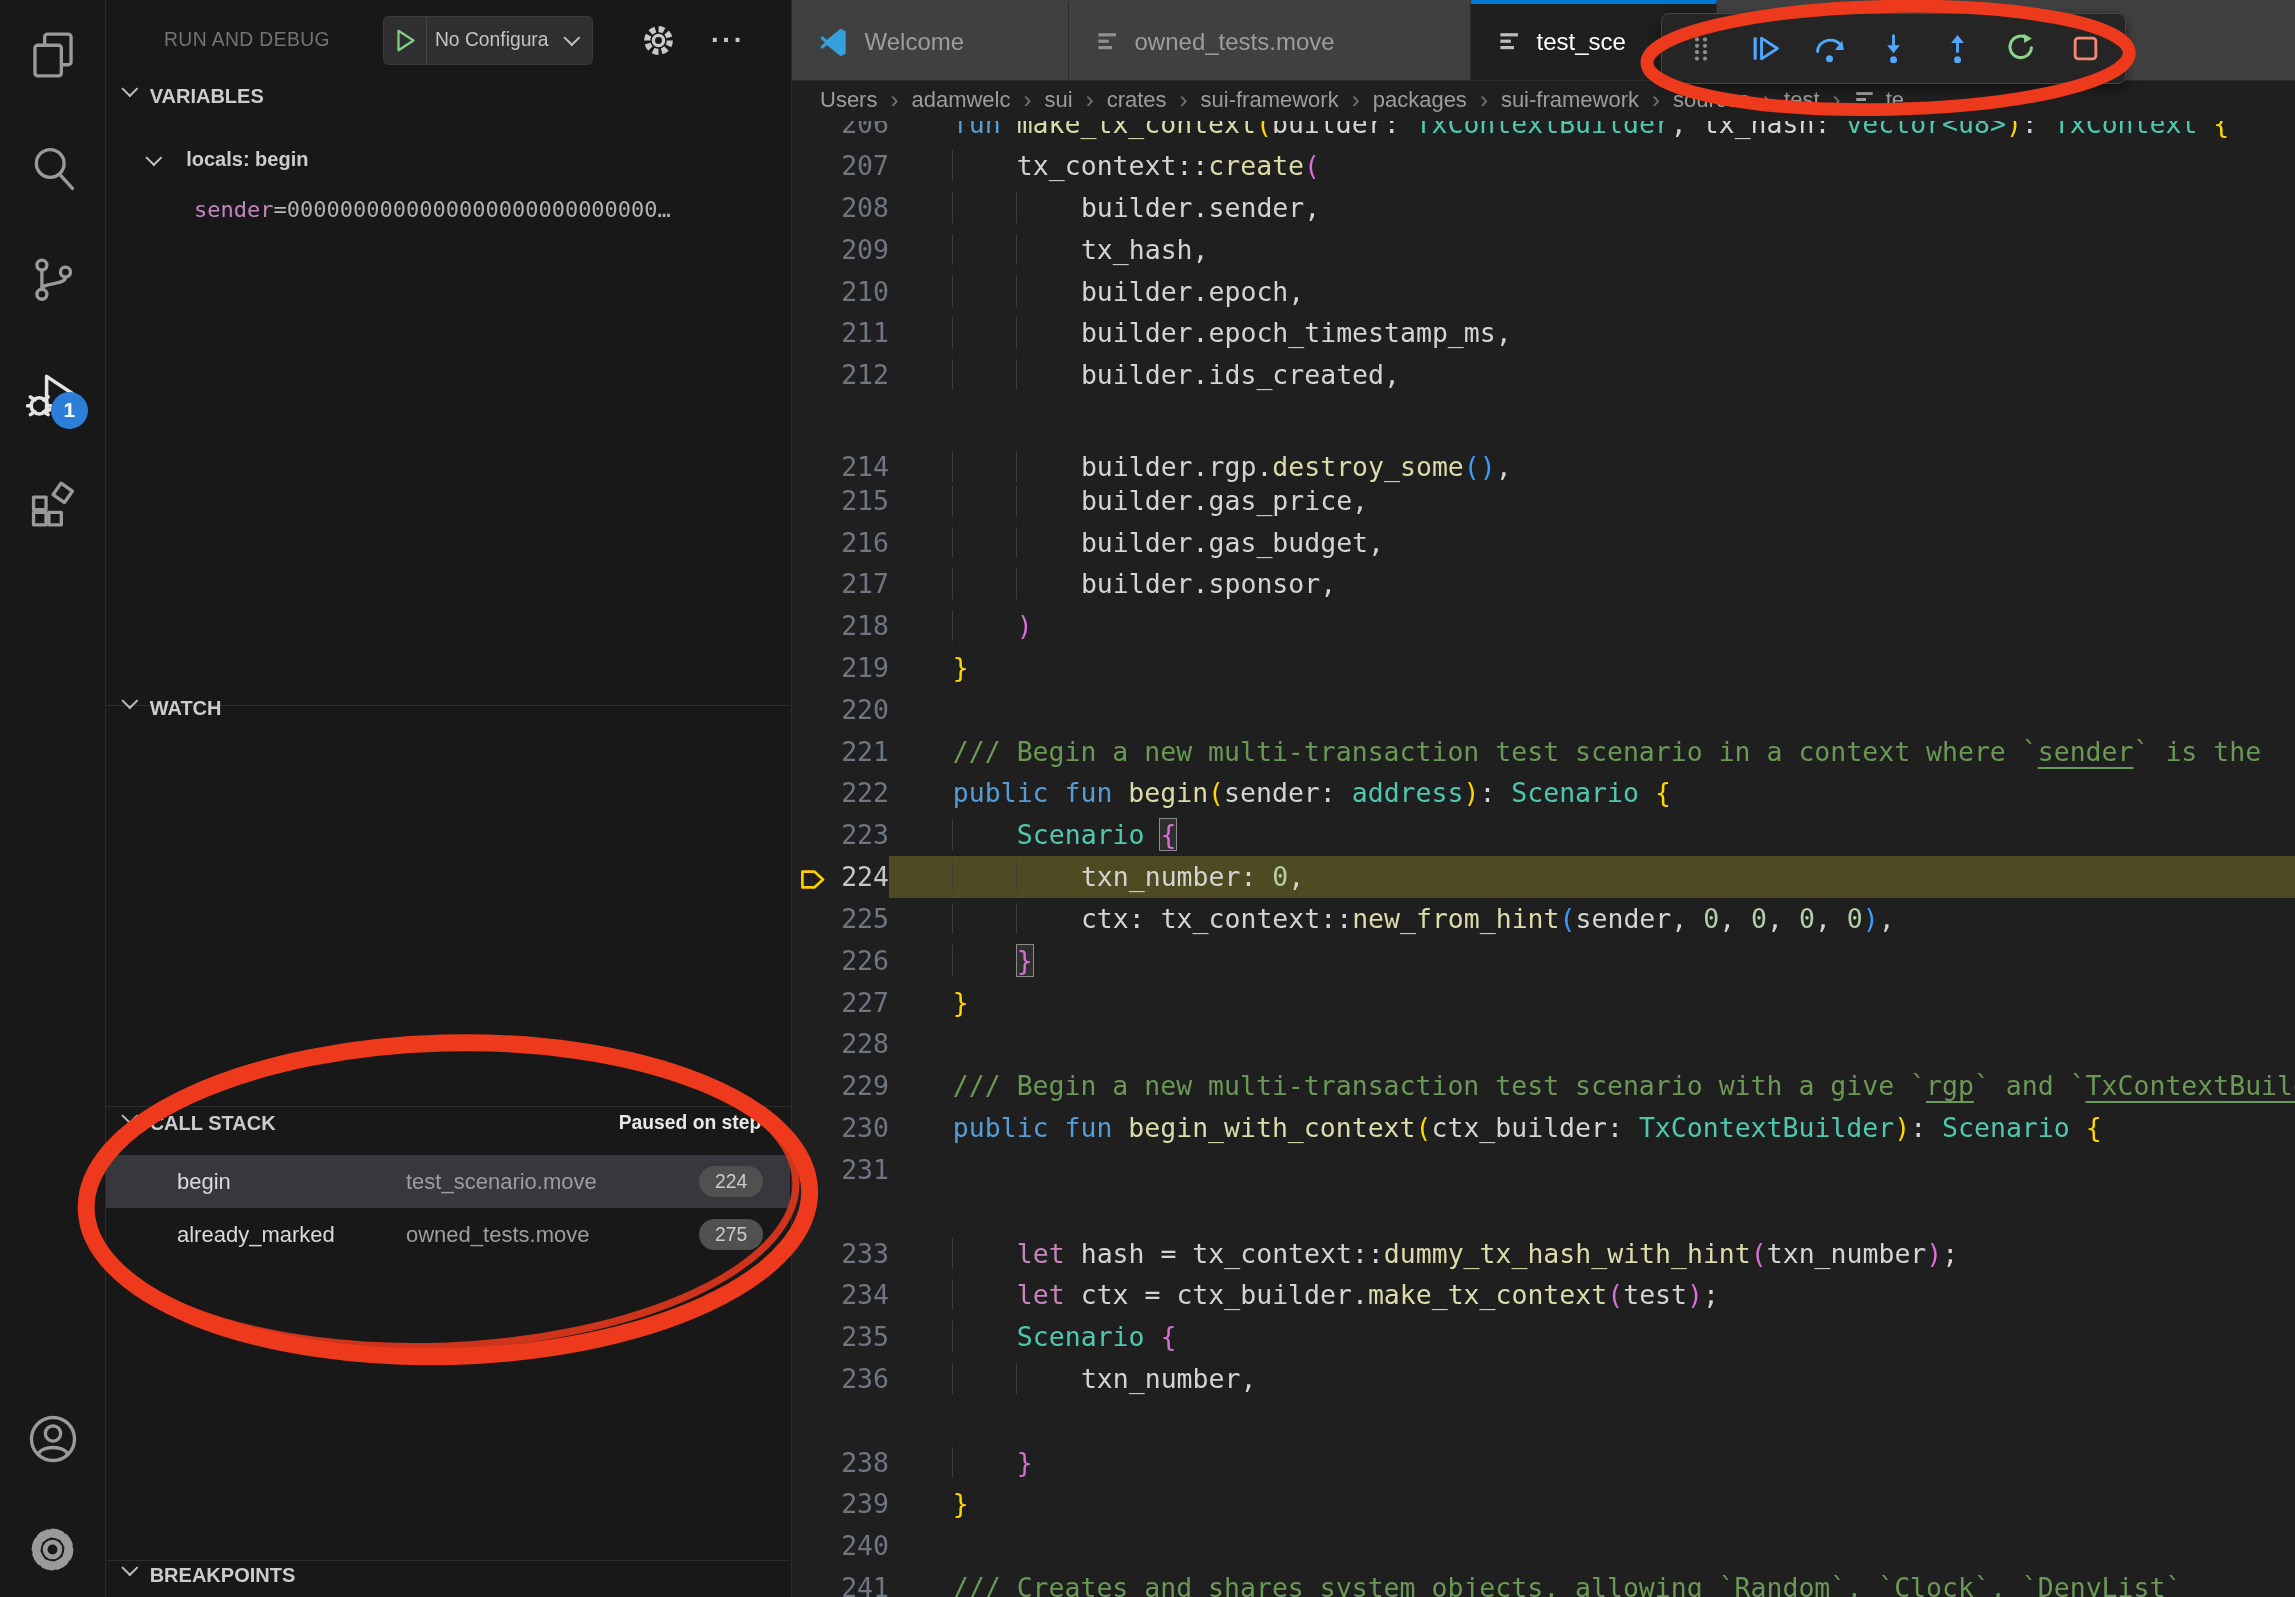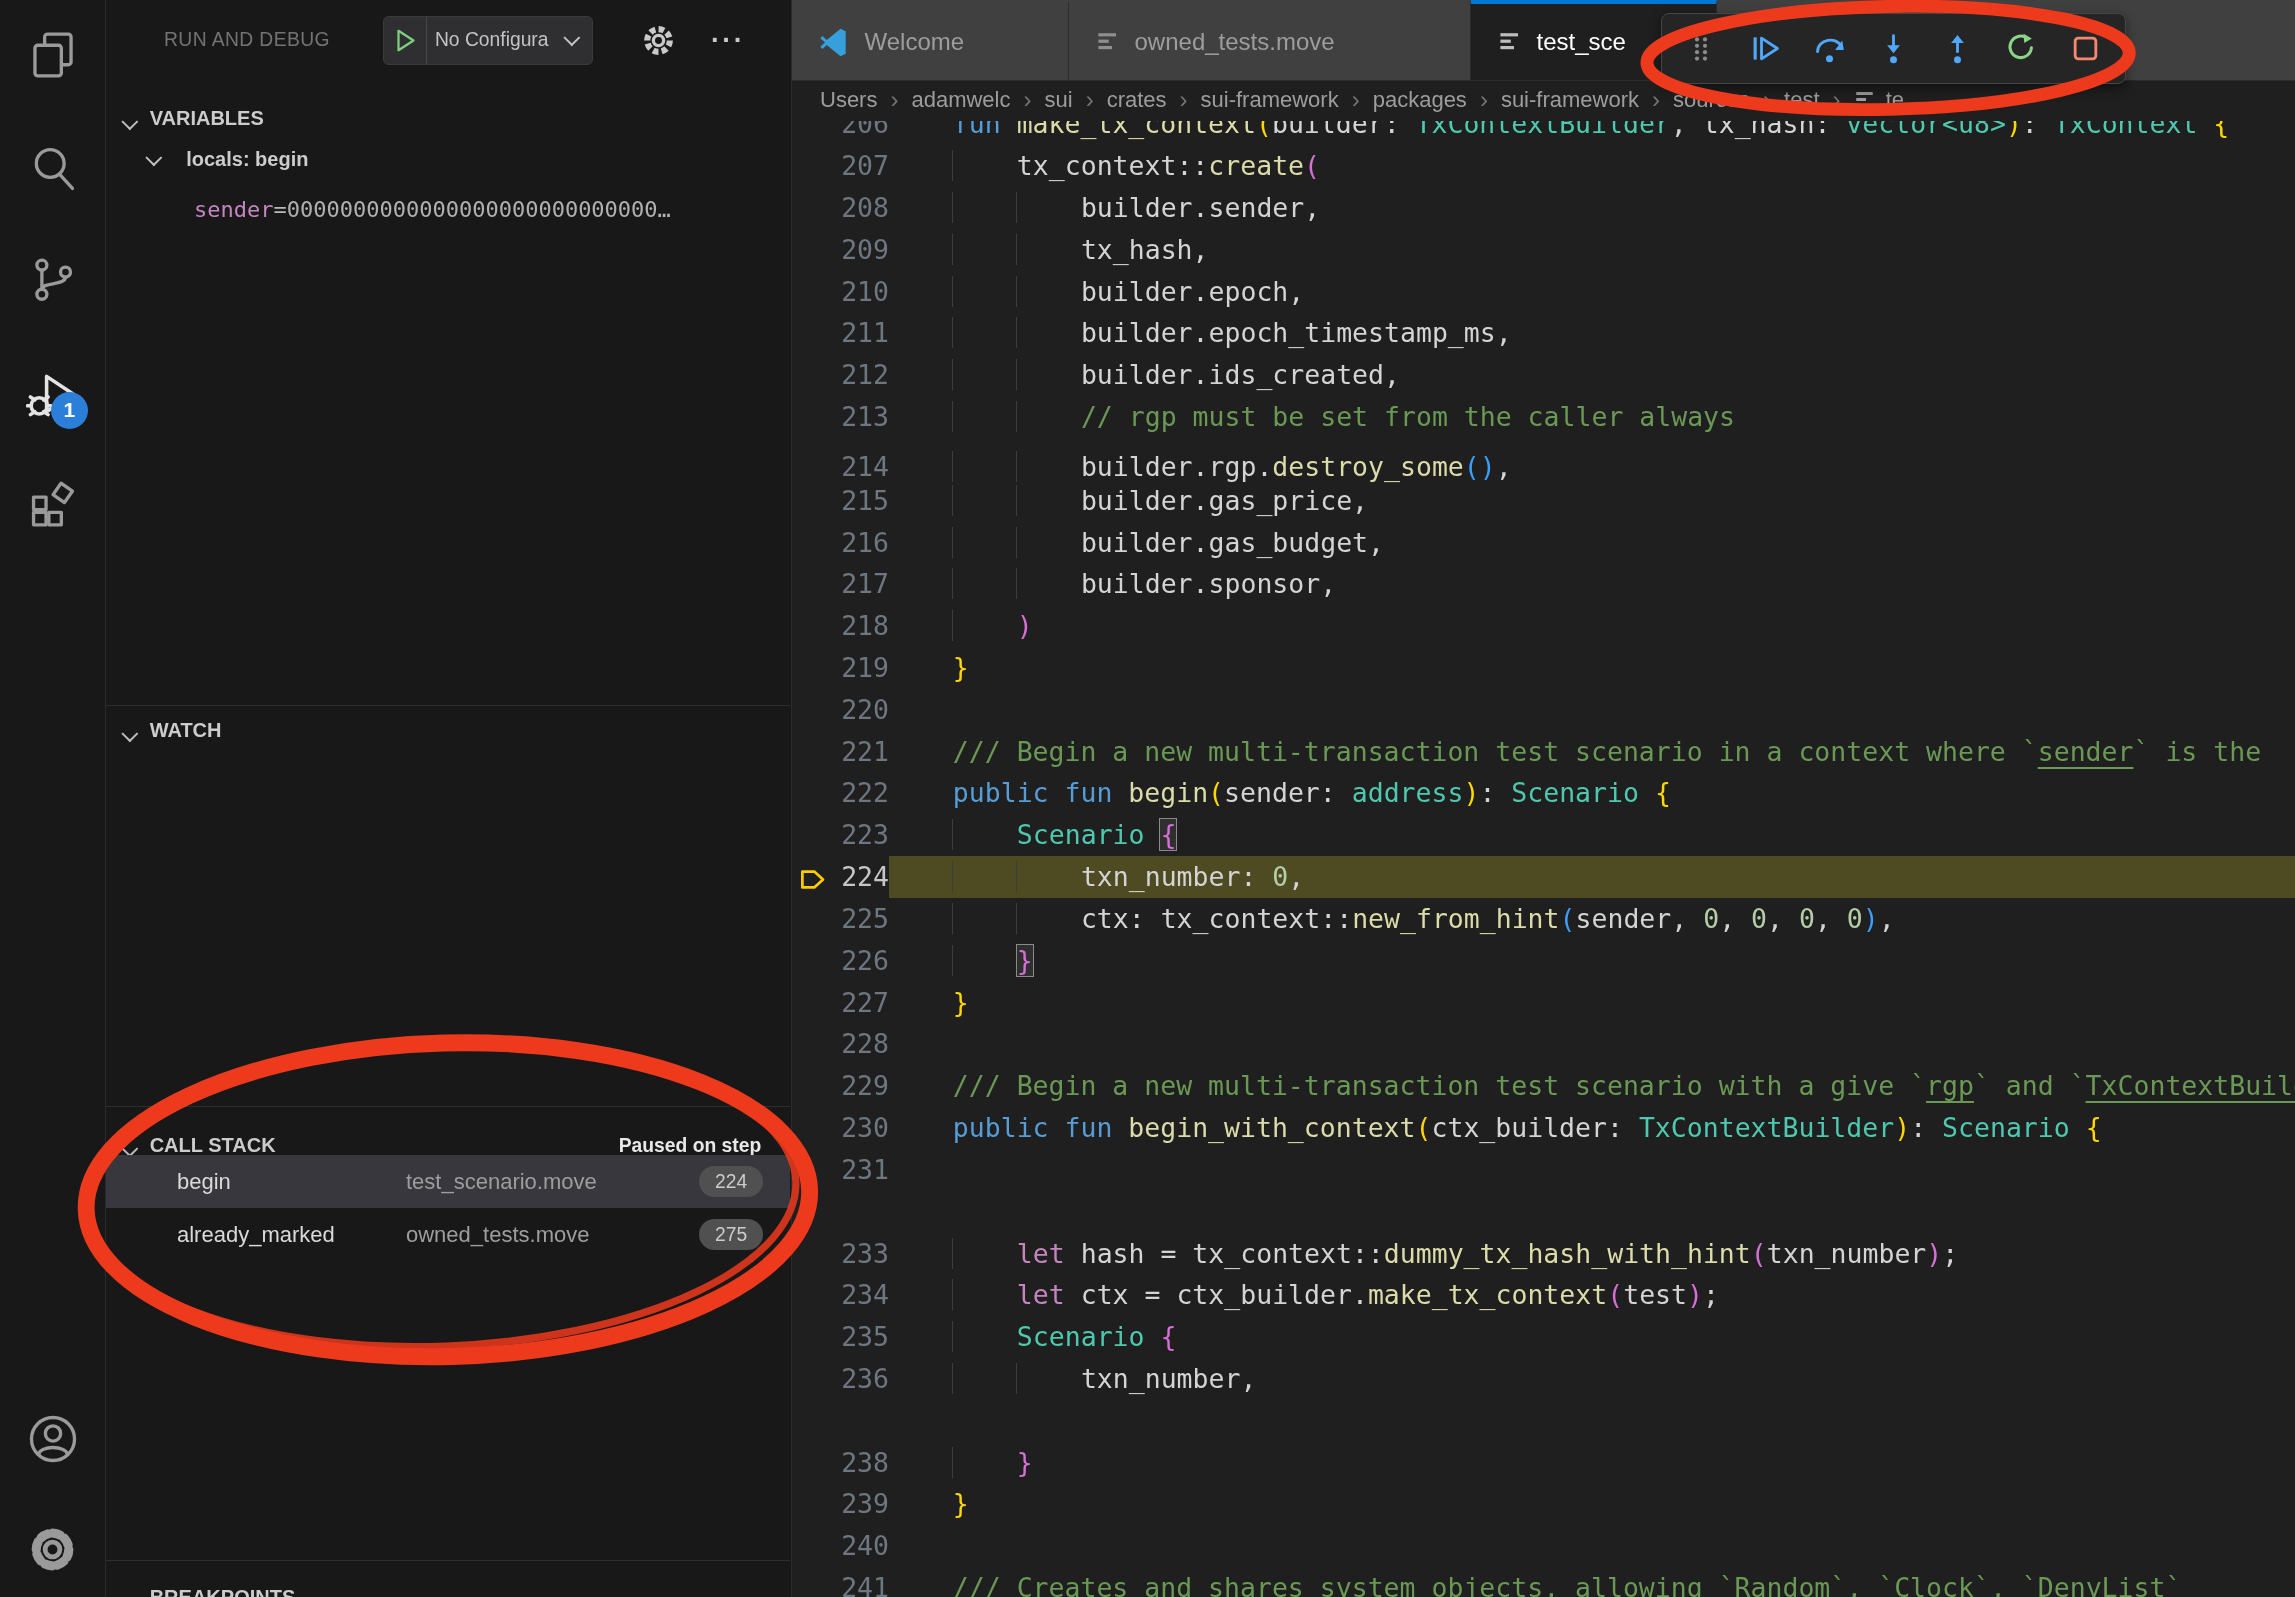--- a/index.html
+++ b/index.html
@@ -15,21 +15,21 @@
   
   .sidebar{position:absolute;left:105px;top:0;width:686px;height:100%;background:#181818;border-right:0.8px solid #2b2b2b;z-index:5;}
   .panel-head{position:absolute;top:0;left:0;right:0;height:80px;display:flex;align-items:center;}
   .panel-title{margin-left:59px;font-size:19.3px;letter-spacing:0.4px;color:#737373;white-space:nowrap;}
   .cfg{margin-left:53px;height:47px;width:208px;background:#2f2f31;border:0.8px solid #3a3a3c;border-radius:5.6px;display:flex;align-items:center;cursor:pointer;}
   .cfg-play{width:42px;height:100%;display:flex;align-items:center;justify-content:center;border-right:0.8px solid #464648;}
   .cfg-label{flex:1;padding-left:8px;font-size:19.3px;color:#c3c3c3;white-space:nowrap;overflow:hidden;}
   .chev{width:9.7px;height:9.7px;border-right:2px solid #c3c3c3;border-bottom:2px solid #c3c3c3;transform:rotate(45deg) translate(-1.6px,-1.6px);margin-right:14.5px;flex:none;}
   .hgear{margin-left:47px;cursor:pointer;display:flex;}
   .hmore{margin-left:34px;font-size:27px;font-weight:700;color:#c9c9c9;letter-spacing:2.4px;cursor:pointer;}
-  .sech{position:absolute;left:0;right:0.8px;height:45px;display:flex;align-items:flex-end;gap:13.7px;padding-left:19.3px;font-size:20px;font-weight:700;color:#cccccc;cursor:pointer;}
+  .sech{position:absolute;left:0;right:0.8px;height:45px;display:flex;align-items:flex-start;gap:13.7px;padding-left:19.3px;font-size:20px;font-weight:700;color:#cccccc;cursor:pointer;}
   .sech .chev{margin:0;border-color:#bdbdbd;}
   .subh{position:absolute;left:0;right:0.8px;height:45px;display:flex;align-items:center;gap:12px;padding-left:43px;font-size:20px;font-weight:600;color:#cccccc;cursor:pointer;}
   .varrow{position:absolute;left:0;right:0.8px;height:45px;display:flex;align-items:center;padding-left:89px;
           font-family:"DejaVu Sans Mono",monospace;font-size:22px;white-space:nowrap;overflow:hidden;cursor:pointer;}
   .vname{color:#c586c0;}
   .veq{color:#b9b9b9;}
   .vval{color:#b0b0b0;}
   .sdiv{position:absolute;left:0;right:0.8px;height:0.8px;background:#2d2d2d;}
   .cs-status{margin-left:auto;margin-right:29px;font-size:19.3px;font-weight:700;color:#e8e8e8;}
   .frame{position:absolute;left:0;right:0.8px;height:53px;display:flex;align-items:center;padding:0 27px 0 72px;font-size:22px;cursor:pointer;}
@@ -317,21 +317,20 @@
       </div>
 
     <div class="code">
         <div class="cl" style="top: -17.7px;"><span class="ln">206</span><span class="ct"><span class="ig">    </span><span class="tk-kw">fun </span><span class="tk-fn">make_tx_context</span><span class="tk-p1">(</span><span class="tk-tx">builder: </span><span class="tk-ty">TxContextBuilder</span><span class="tk-tx">, tx_hash: </span><span class="tk-ty">vector&lt;u8&gt;</span><span class="tk-p1">)</span><span class="tk-tx">: </span><span class="tk-ty">TxContext</span><span class="tk-tx"> </span><span class="tk-p1">{</span></span></div>
         <div class="cl" style="top: 24px;"><span class="ln">207</span><span class="ct"><span class="ig">    </span><span class="ig g">    </span><span class="tk-tx">tx_context::</span><span class="tk-fn">create</span><span class="tk-p2">(</span></span></div>
         <div class="cl" style="top: 66px;"><span class="ln">208</span><span class="ct"><span class="ig">    </span><span class="ig g">    </span><span class="ig g">    </span><span class="tk-tx">builder.sender,</span></span></div>
         <div class="cl" style="top: 108px;"><span class="ln">209</span><span class="ct"><span class="ig">    </span><span class="ig g">    </span><span class="ig g">    </span><span class="tk-tx">tx_hash,</span></span></div>
         <div class="cl" style="top: 150px;"><span class="ln">210</span><span class="ct"><span class="ig">    </span><span class="ig g">    </span><span class="ig g">    </span><span class="tk-tx">builder.epoch,</span></span></div>
         <div class="cl" style="top: 191px;"><span class="ln">211</span><span class="ct"><span class="ig">    </span><span class="ig g">    </span><span class="ig g">    </span><span class="tk-tx">builder.epoch_timestamp_ms,</span></span></div>
         <div class="cl" style="top: 233px;"><span class="ln">212</span><span class="ct"><span class="ig">    </span><span class="ig g">    </span><span class="ig g">    </span><span class="tk-tx">builder.ids_created,</span></span></div>
-        <div class="cl" style="top: 275px;"><span class="ln">213</span><span class="ct"><span class="ig">    </span><span class="ig g">    </span><span class="ig g">    </span><span class="tk-cm">// rgp must be set from the caller always</span></span></div>
         <div class="cl" style="top: 325px;"><span class="ln">214</span><span class="ct"><span class="ig">    </span><span class="ig g">    </span><span class="ig g">    </span><span class="tk-tx">builder.rgp.</span><span class="tk-fn">destroy_some</span><span class="tk-p3">()</span><span class="tk-tx">,</span></span></div>
         <div class="cl" style="top: 359px;"><span class="ln">215</span><span class="ct"><span class="ig">    </span><span class="ig g">    </span><span class="ig g">    </span><span class="tk-tx">builder.gas_price,</span></span></div>
         <div class="cl" style="top: 401px;"><span class="ln">216</span><span class="ct"><span class="ig">    </span><span class="ig g">    </span><span class="ig g">    </span><span class="tk-tx">builder.gas_budget,</span></span></div>
         <div class="cl" style="top: 442px;"><span class="ln">217</span><span class="ct"><span class="ig">    </span><span class="ig g">    </span><span class="ig g">    </span><span class="tk-tx">builder.sponsor,</span></span></div>
         <div class="cl" style="top: 484px;"><span class="ln">218</span><span class="ct"><span class="ig">    </span><span class="ig g">    </span><span class="tk-p2">)</span></span></div>
         <div class="cl" style="top: 526px;"><span class="ln">219</span><span class="ct"><span class="ig">    </span><span class="tk-p1">}</span></span></div>
         <div class="cl" style="top: 568px;"><span class="ln">220</span><span class="ct"></span></div>
         <div class="cl" style="top: 610px;"><span class="ln">221</span><span class="ct"><span class="ig">    </span><span class="tk-cm">/// Begin a new multi-transaction test scenario in a context where `</span><span class="tk-cm tk-u">sender</span><span class="tk-cm">` is the</span></span></div>
         <div class="cl" style="top: 651px;"><span class="ln">222</span><span class="ct"><span class="ig">    </span><span class="tk-kw">public fun </span><span class="tk-fn">begin</span><span class="tk-p1">(</span><span class="tk-tx">sender: </span><span class="tk-ty">address</span><span class="tk-p1">)</span><span class="tk-tx">: </span><span class="tk-ty">Scenario</span><span class="tk-tx"> </span><span class="tk-p1">{</span></span></div>
         <div class="cl" style="top: 693px;"><span class="ln">223</span><span class="ct"><span class="ig">    </span><span class="ig g">    </span><span class="tk-ty">Scenario</span><span class="tk-tx"> </span><span class="tk-p2 tk-mb">{</span></span></div>

